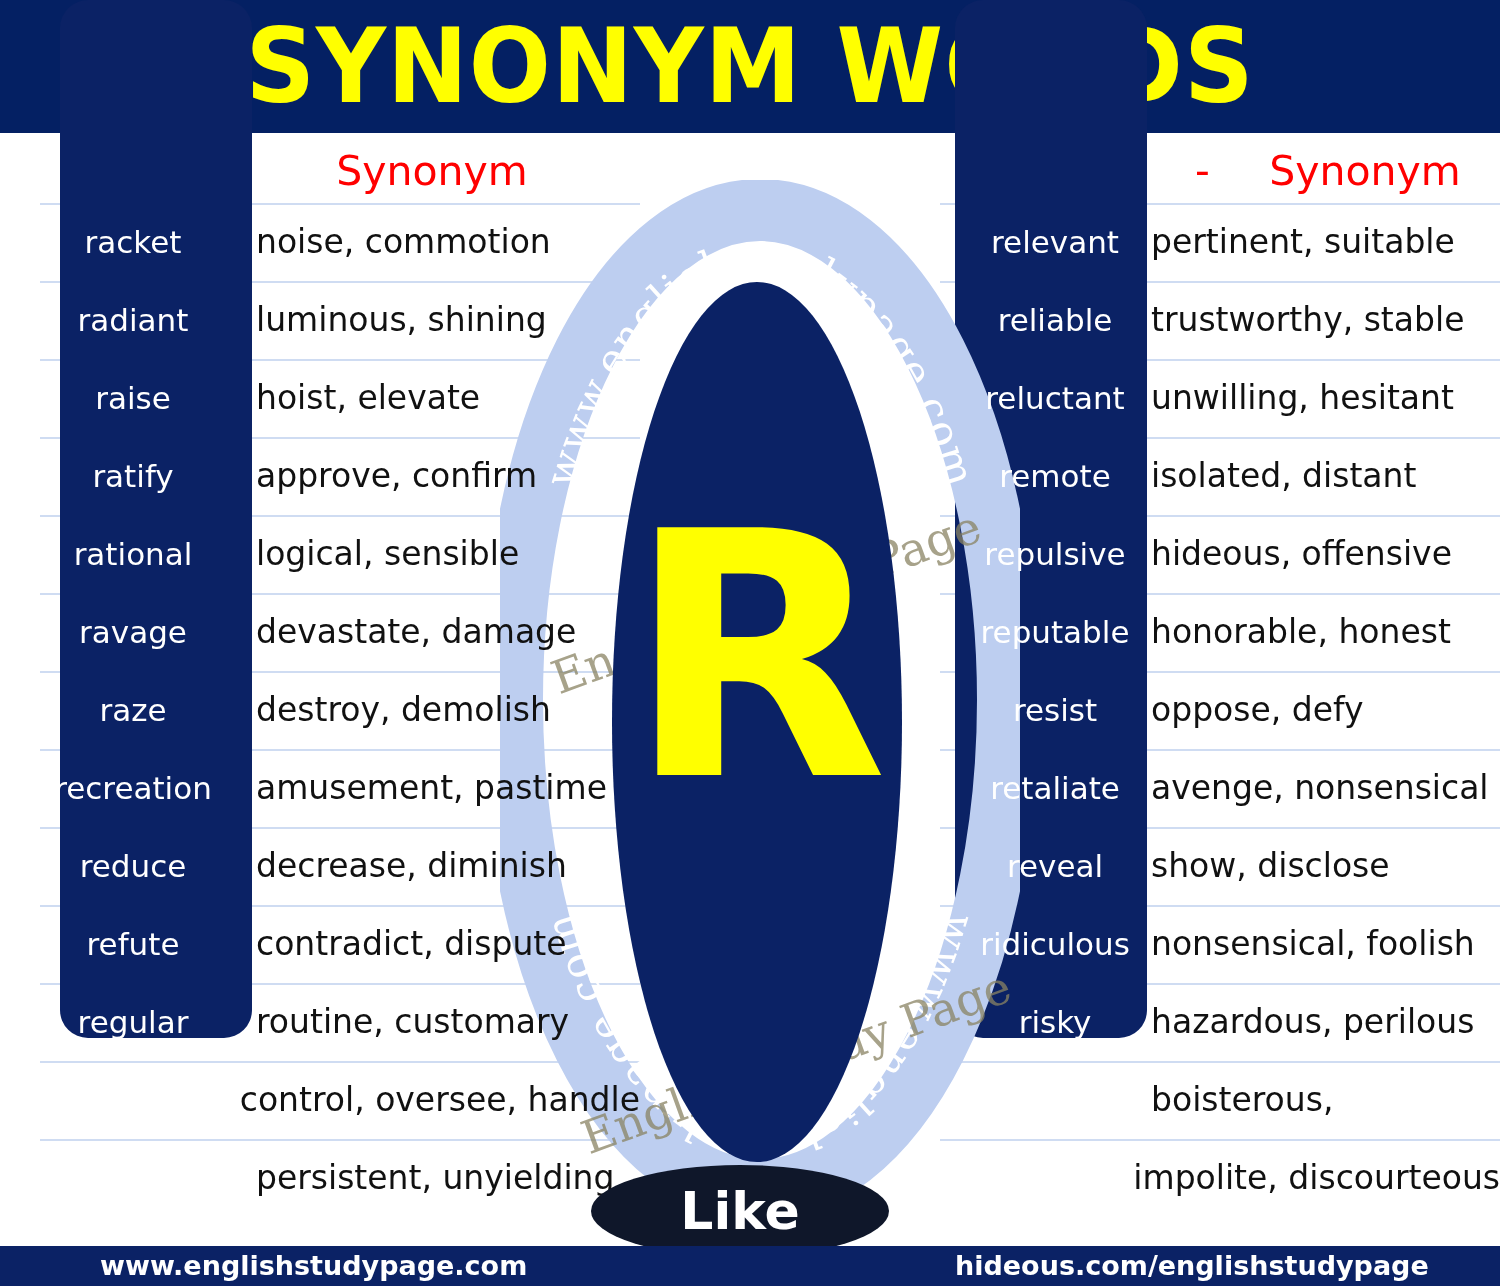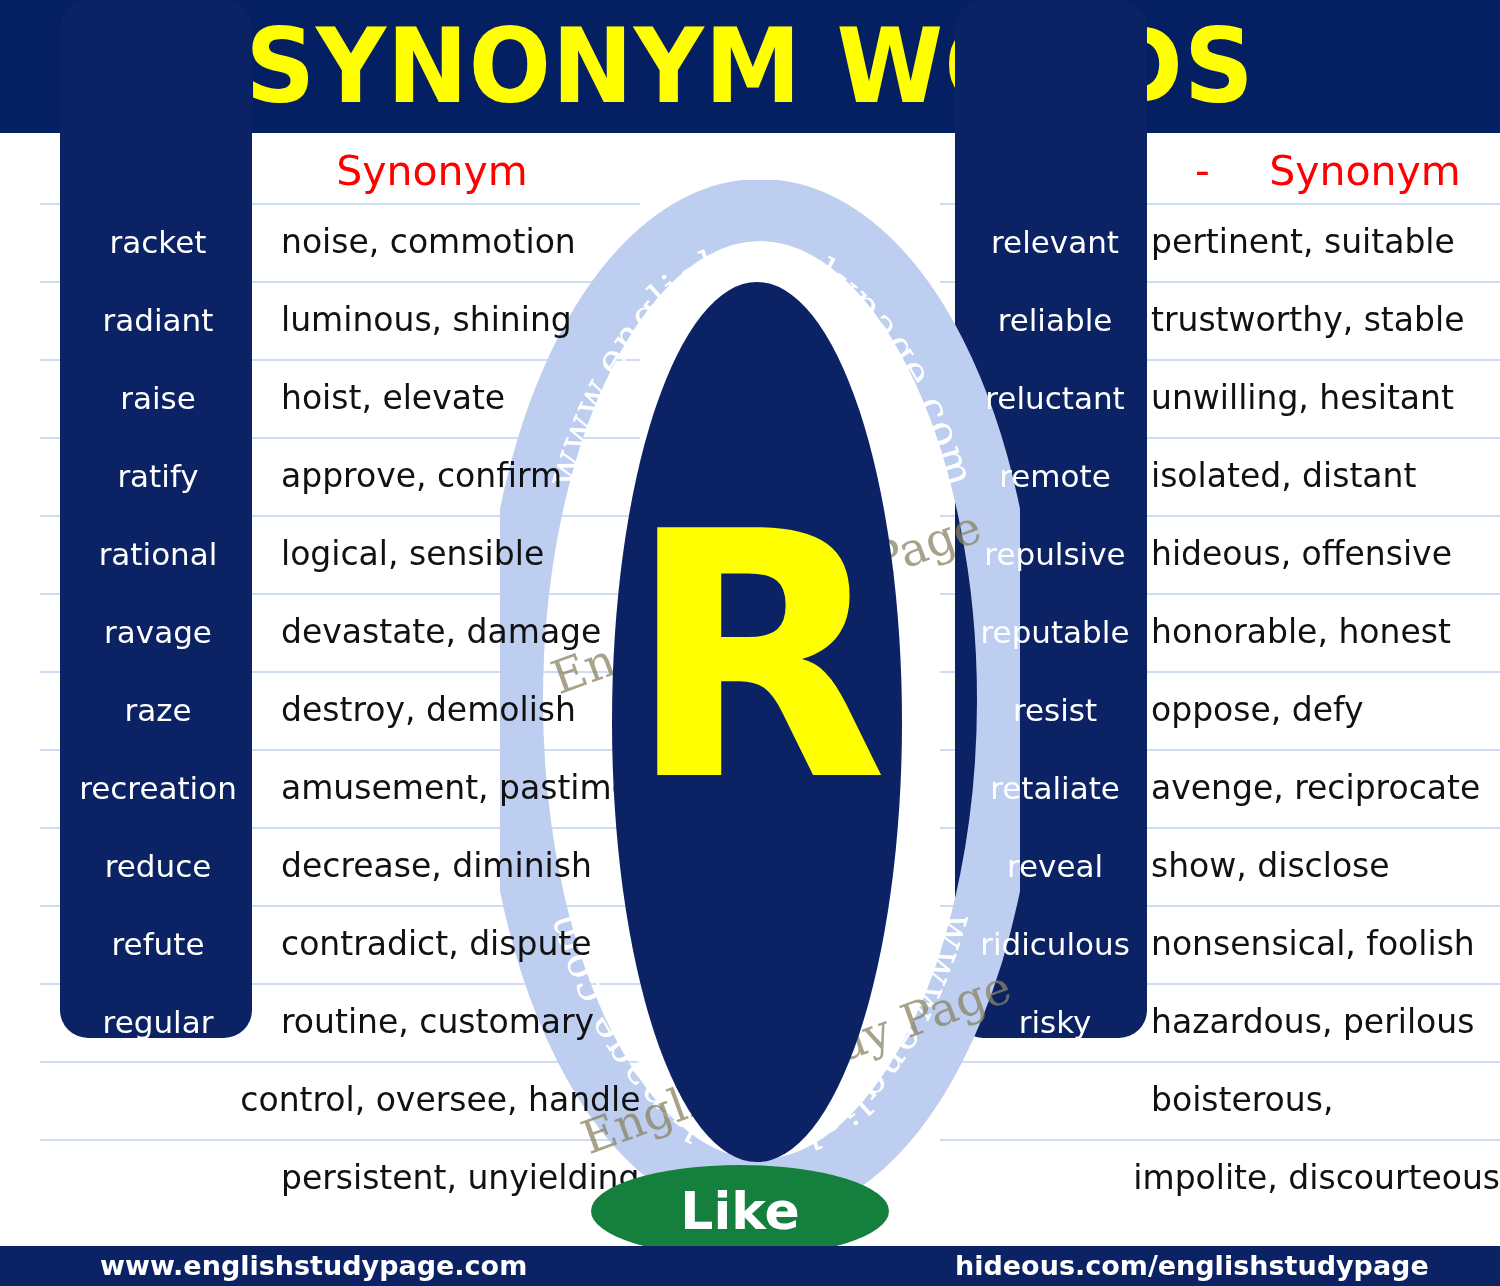--- a/index.html
+++ b/index.html
@@ -98,21 +98,21 @@
     display: flex;
     align-items: center;
     justify-content: center;
     height: 78px;
     color: #ffffff;
     font-family: "DejaVu Sans", sans-serif;
     font-size: 31px;
     line-height: 36px;
     white-space: nowrap;
   }
-  #table-left  .word-cell { margin-left: 33px; width: 170px; }
+  #table-left  .word-cell { margin-left: 8px; width: 170px; }
   #table-right .word-cell { margin-left: 19px; width: 192px; }
 
   .syn-cell {
     position: relative;
     z-index: 2;
     display: flex;
     align-items: center;
     height: 78px;
     color: #111111;
     font-family: "DejaVu Sans", sans-serif;
@@ -158,21 +158,21 @@
     font-weight: bold;
     font-size: 340px;
     line-height: 340px;
     color: #FFFF00;
   }
 
   #like-oval {
     position: absolute;
     left: 591px; top: 1165px;
     width: 298px; height: 92px;
-    background: #15803d;
+    background: #0f172a;
     border-radius: 50%;
     z-index: 4;
     display: flex;
     align-items: center;
     justify-content: center;
   }
   #like-label {
     font-family: "DejaVu Sans", sans-serif;
     font-weight: bold;
     font-size: 52px;
@@ -374,21 +374,21 @@
         <div class="syn-cell">honorable, honest</div>
       </div>
       <div class="row">
         <div class="row-divider"></div>
         <div class="word-cell">resist</div>
         <div class="syn-cell">oppose, defy</div>
       </div>
       <div class="row">
         <div class="row-divider"></div>
         <div class="word-cell">retaliate</div>
-        <div class="syn-cell">avenge, reciprocate</div>
+        <div class="syn-cell">avenge, nonsensical</div>
       </div>
       <div class="row">
         <div class="row-divider"></div>
         <div class="word-cell">reveal</div>
         <div class="syn-cell">show, disclose</div>
       </div>
       <div class="row">
         <div class="row-divider"></div>
         <div class="word-cell">ridiculous</div>
         <div class="syn-cell">nonsensical, foolish</div>

